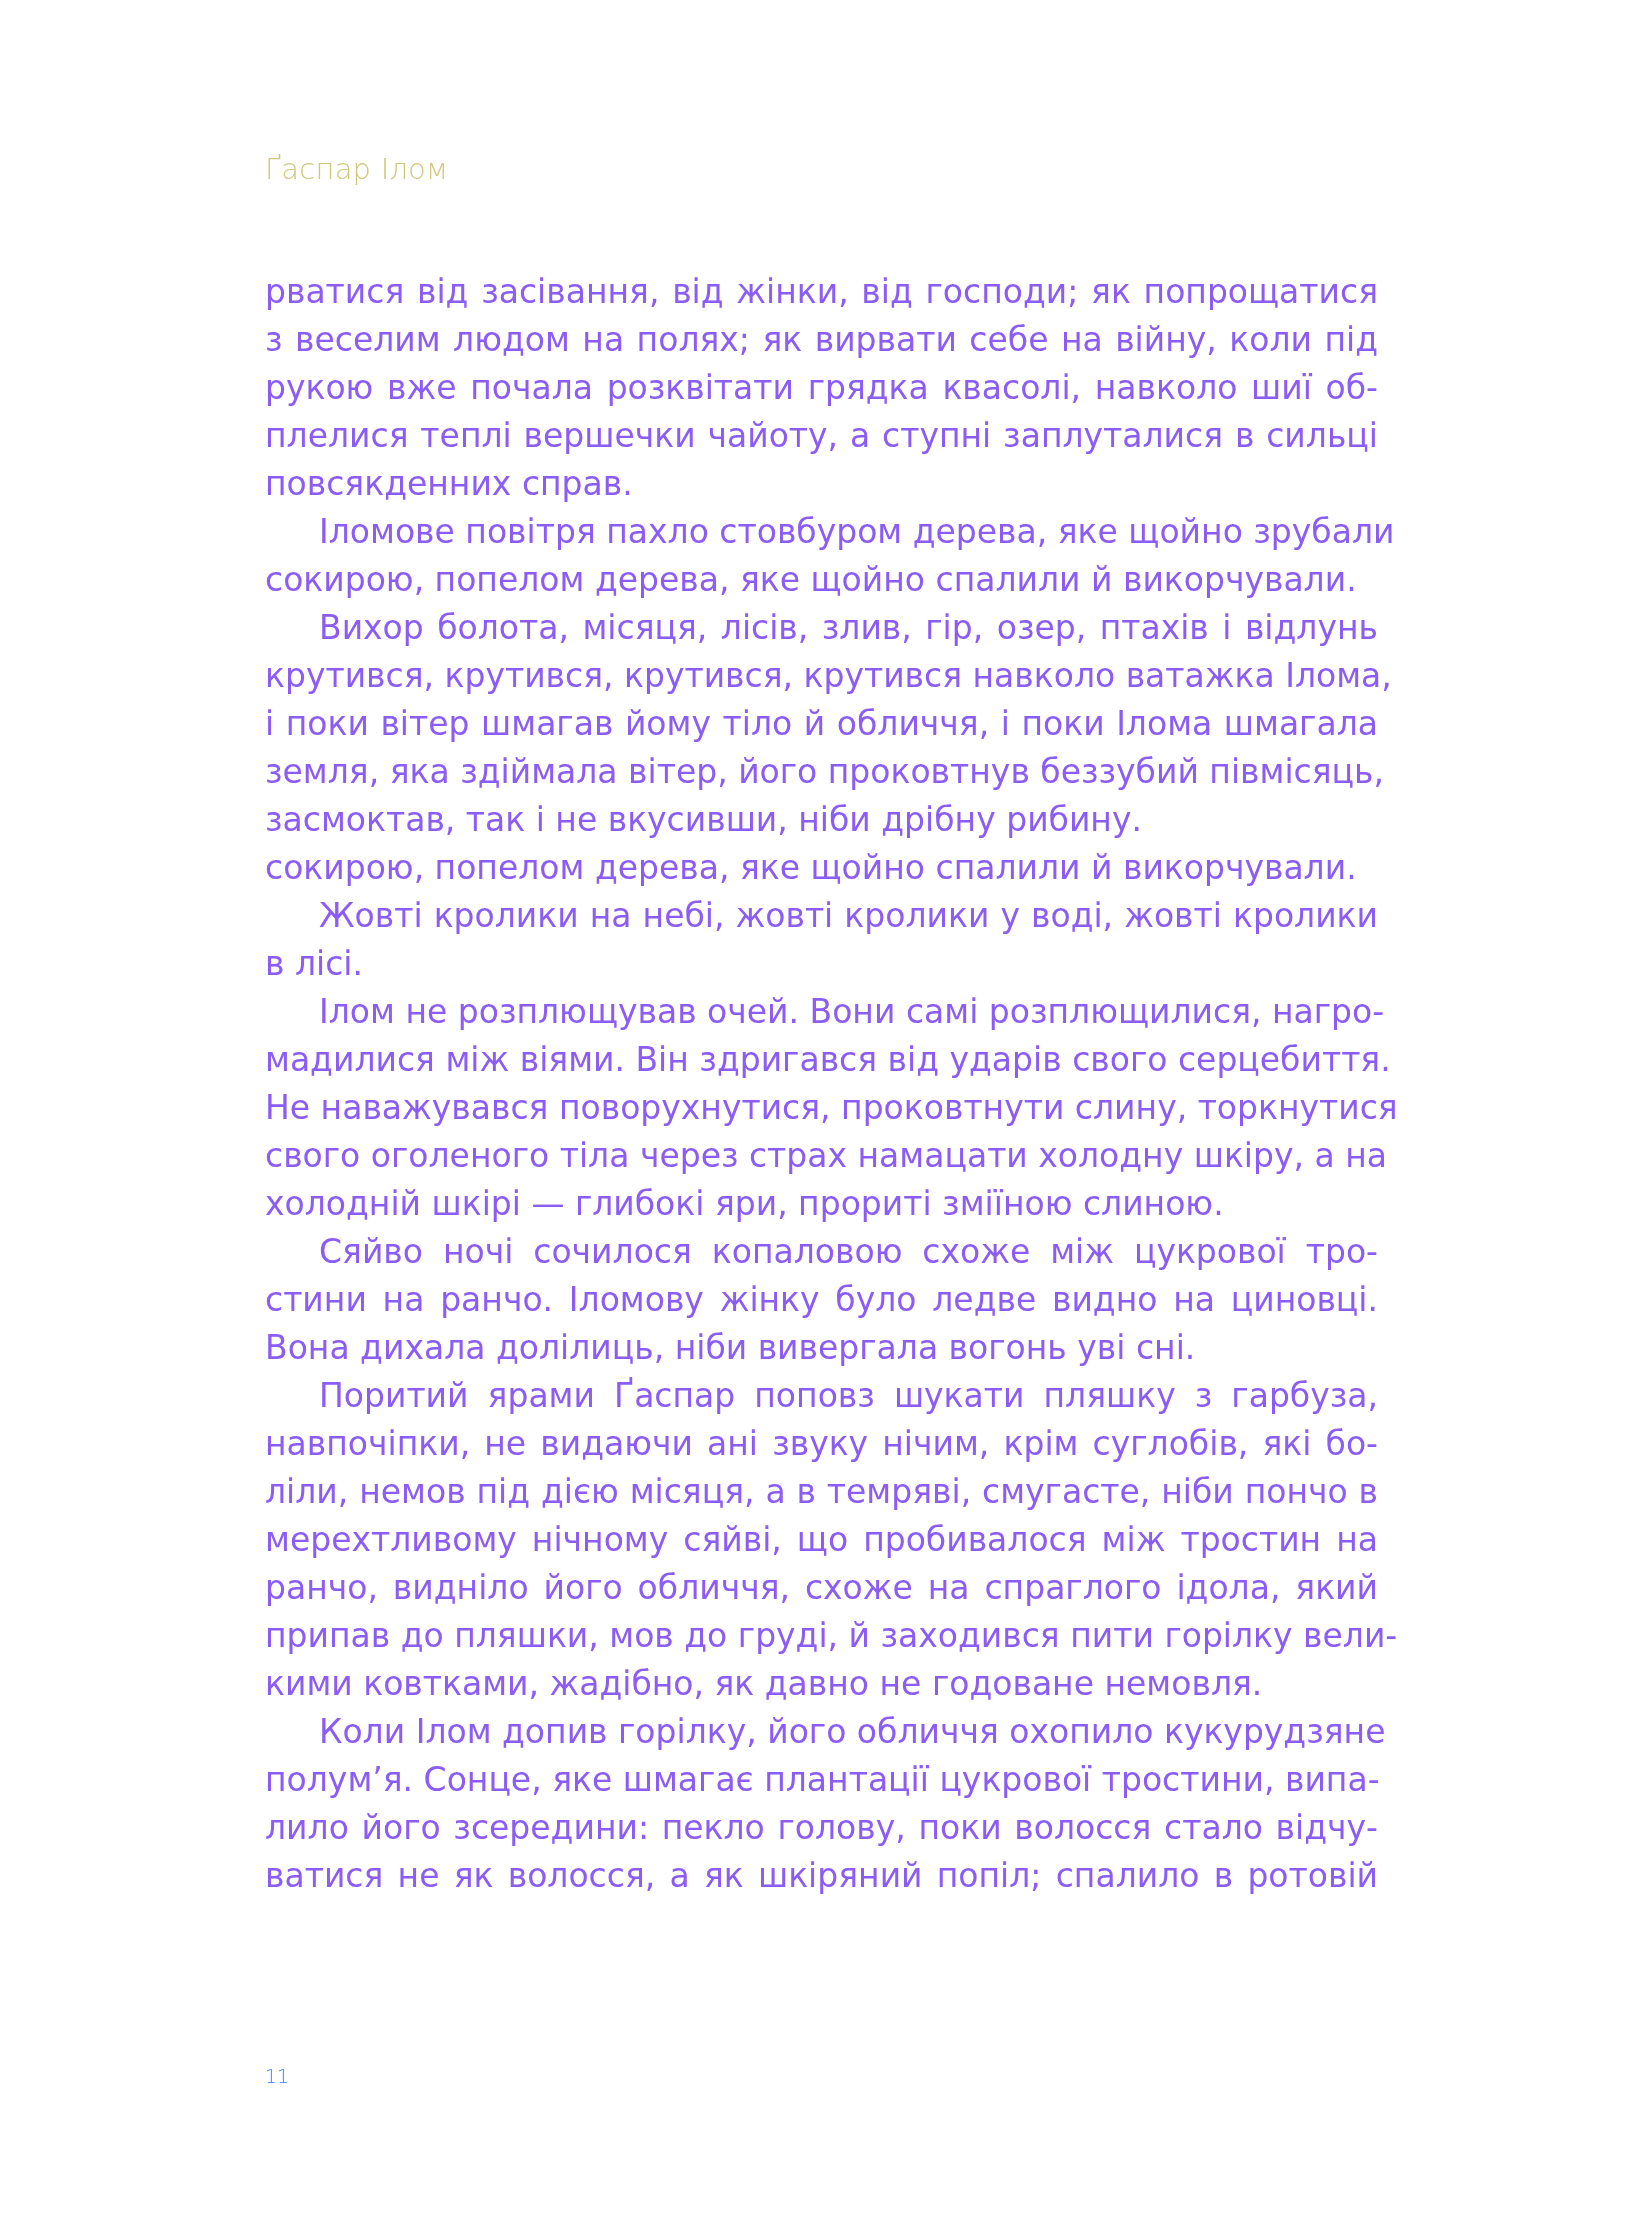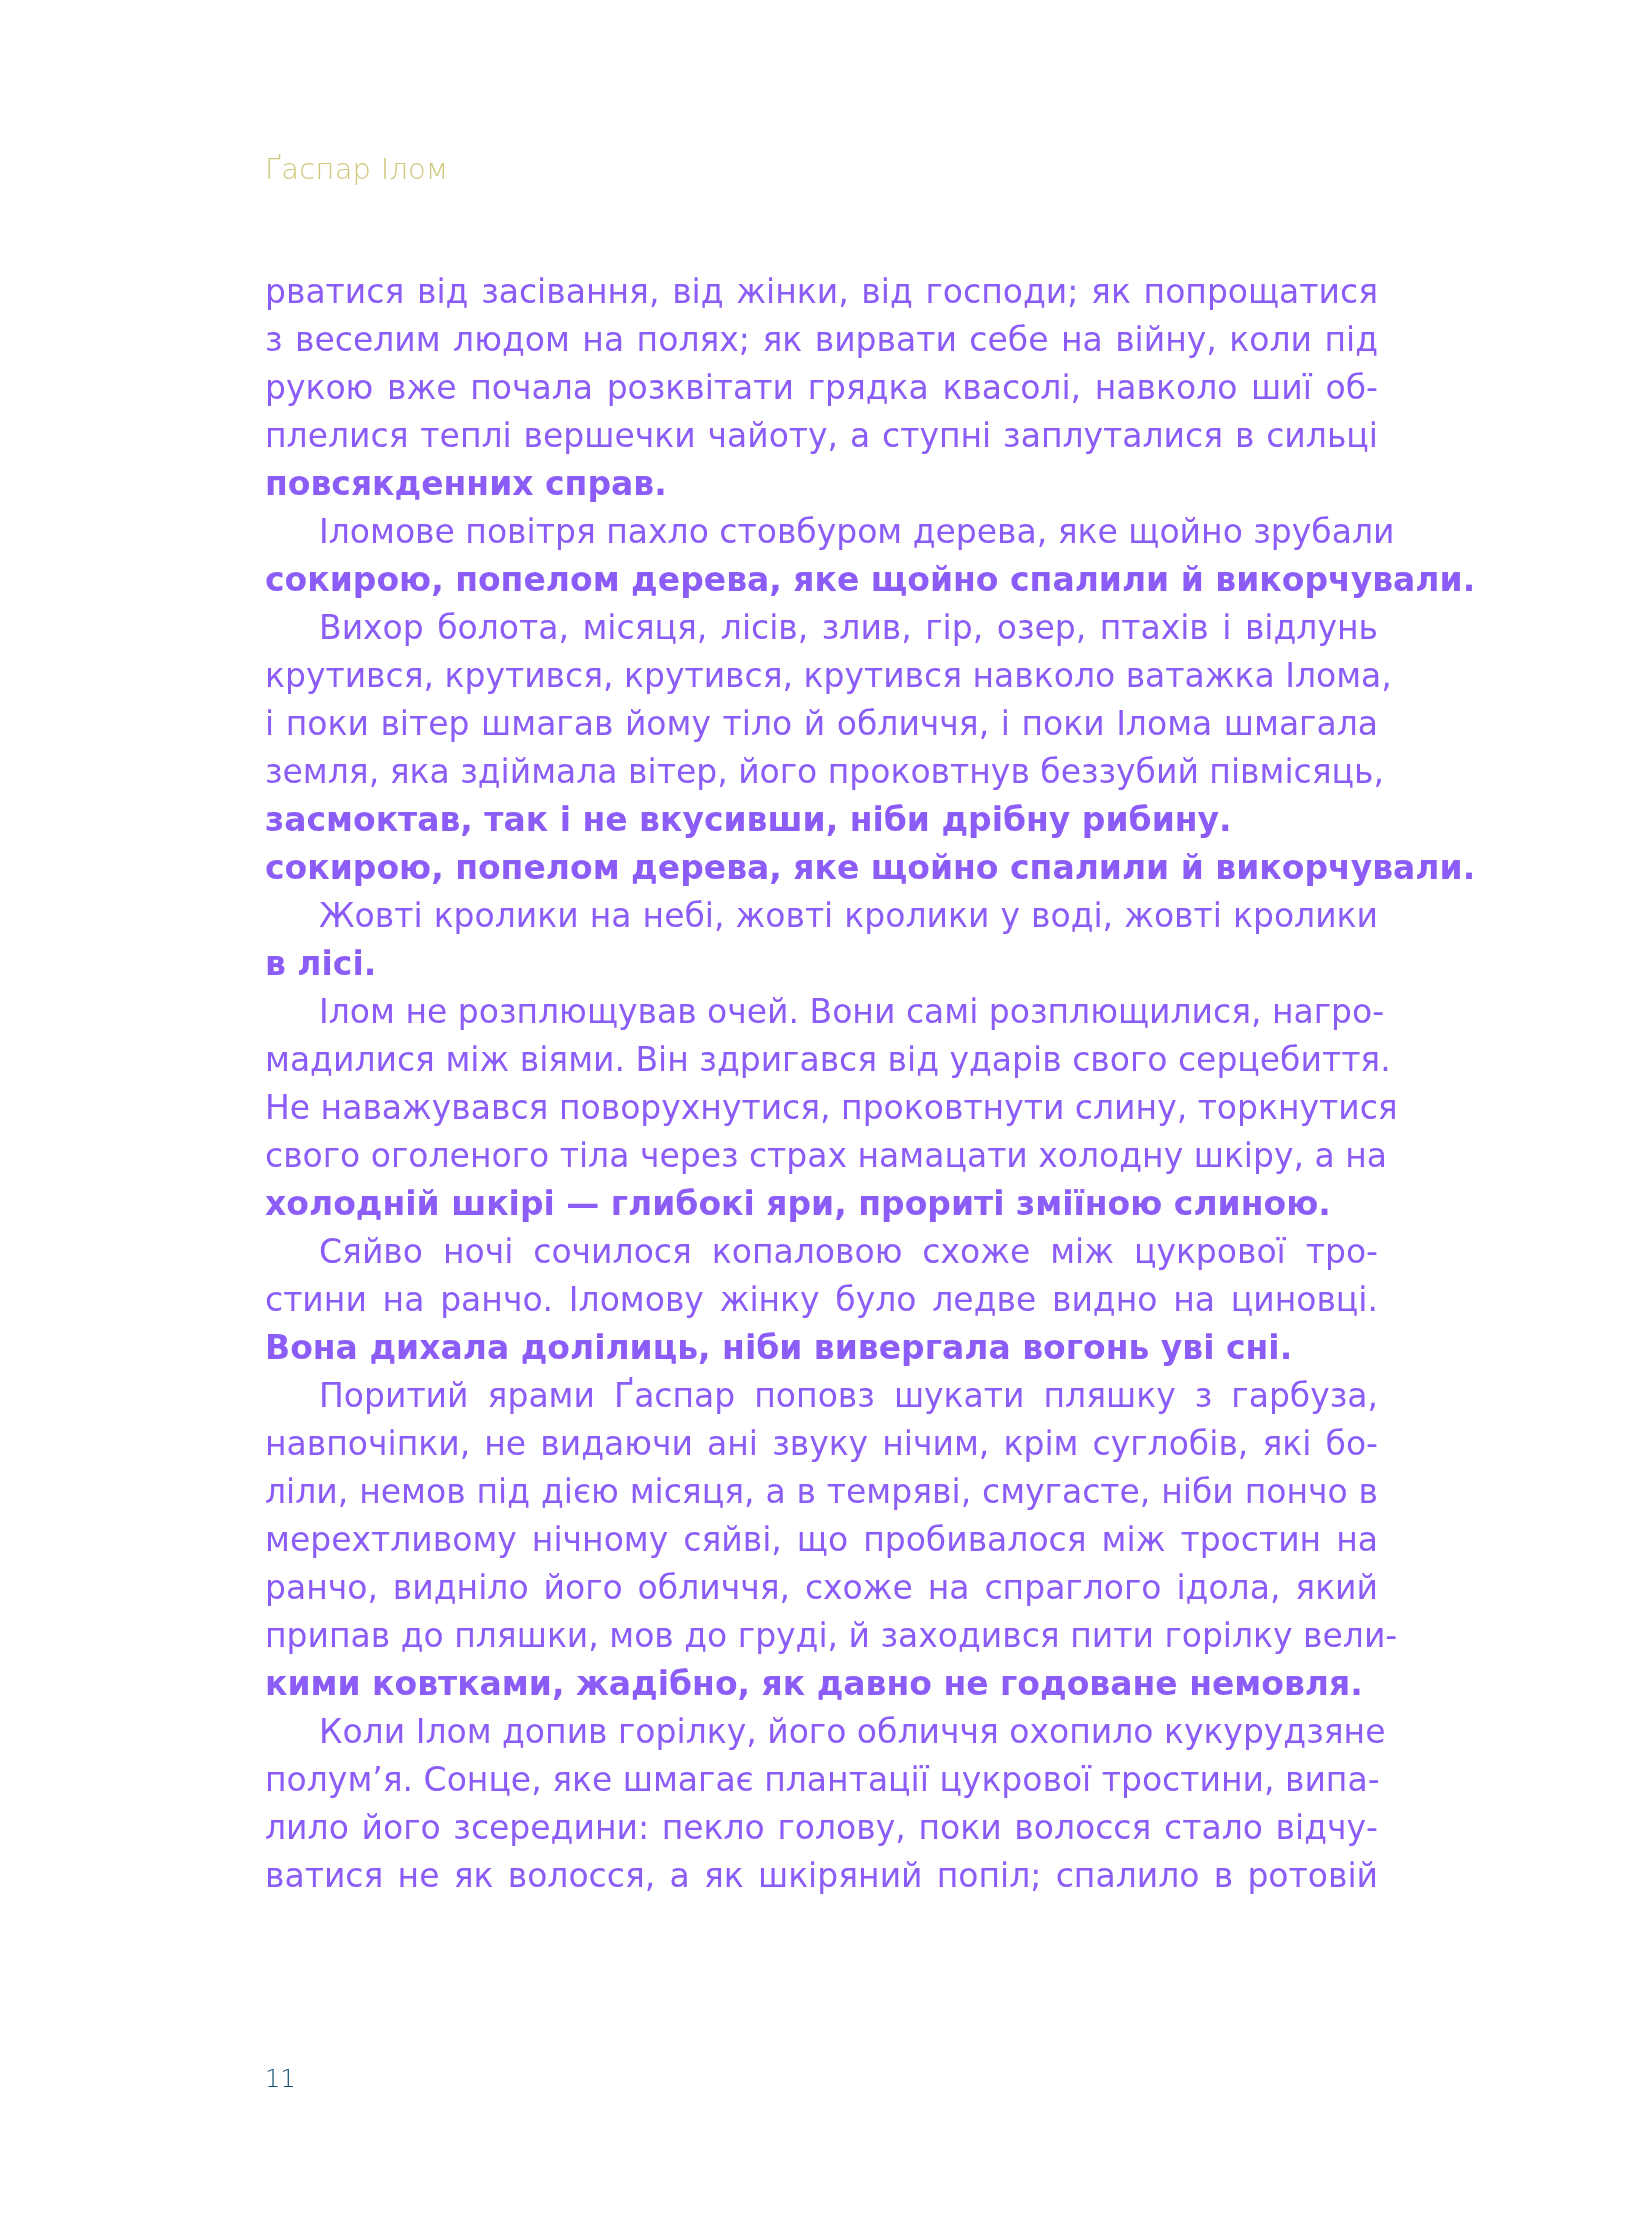--- a/index.html
+++ b/index.html
@@ -45,33 +45,32 @@
     .body-text .line {
       display: block;
       white-space: nowrap;
       text-align-last: justify;
       text-align: justify;
       height: 48px;
       overflow: visible;
     }
     .body-text .line.last {
       text-align-last: left;
-      font-weight: bold;
     }
     .body-text .line.indent {
       padding-left: 54px;
     }
     .folio {
       position: absolute;
       left: 265px;
       top: 2057px;
       font-family: "DejaVu Sans", sans-serif;
       font-weight: 300;
-      font-size: 24px;
-      color: #0c4a6e;
+      font-size: 19px;
+      color: #3b82f6;
     }
   </style>
 </head>
 <body>
 
 <div class="page">
   <div class="running-head">Ґаспар Ілом</div>
 
   <div class="body-text">
 

